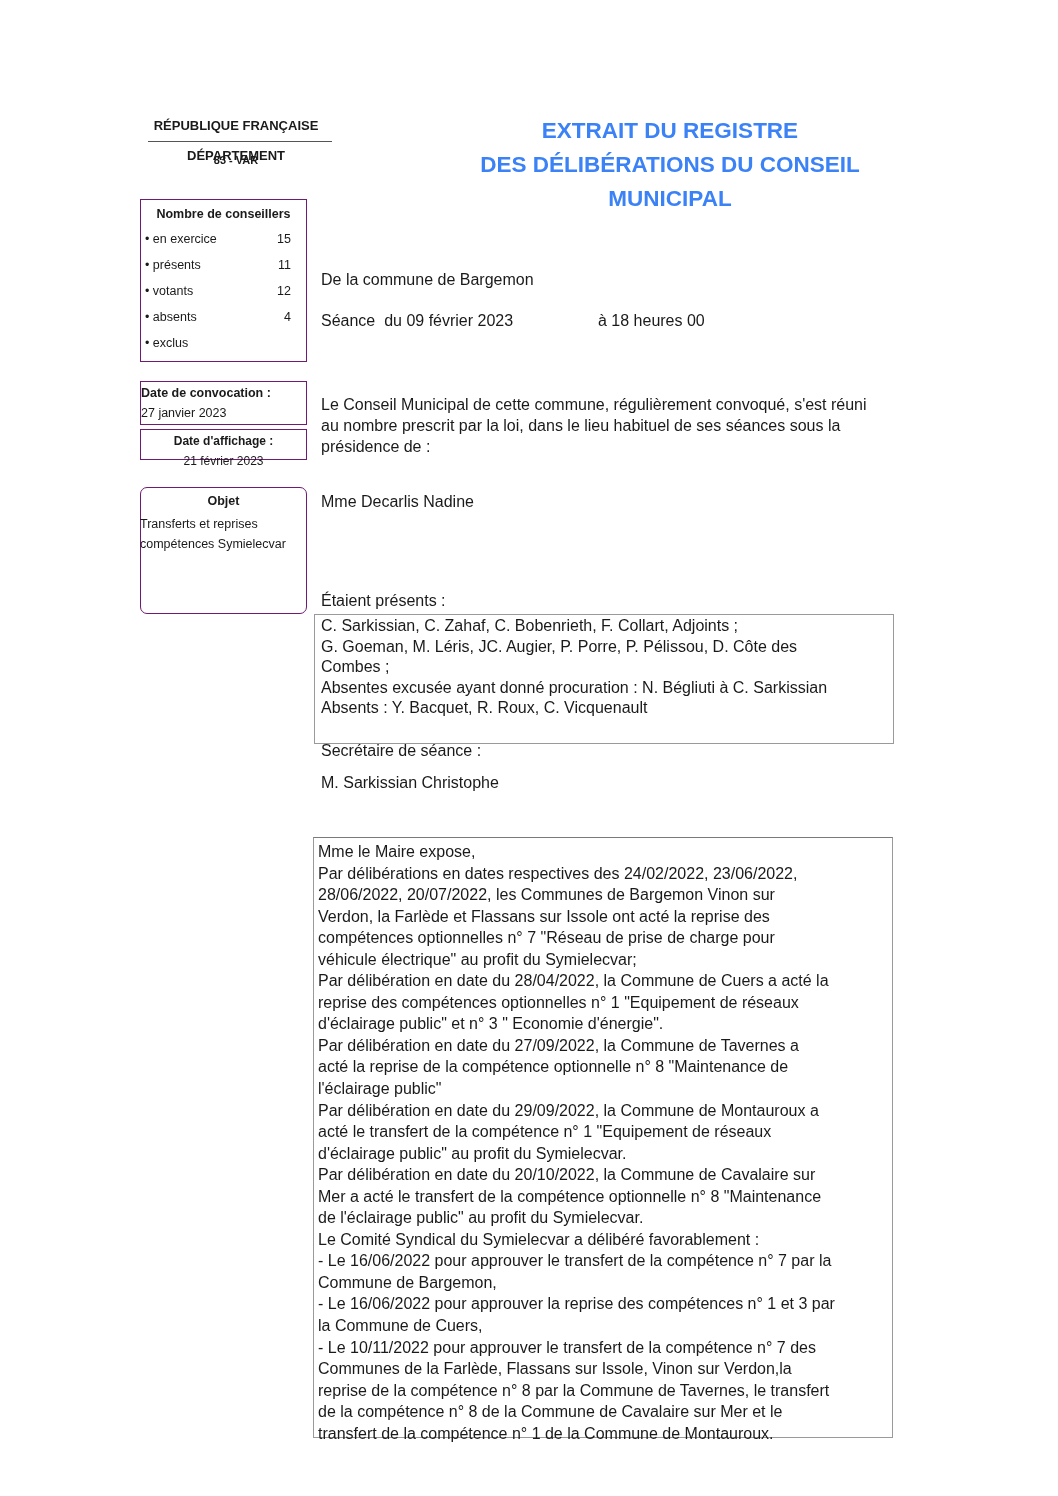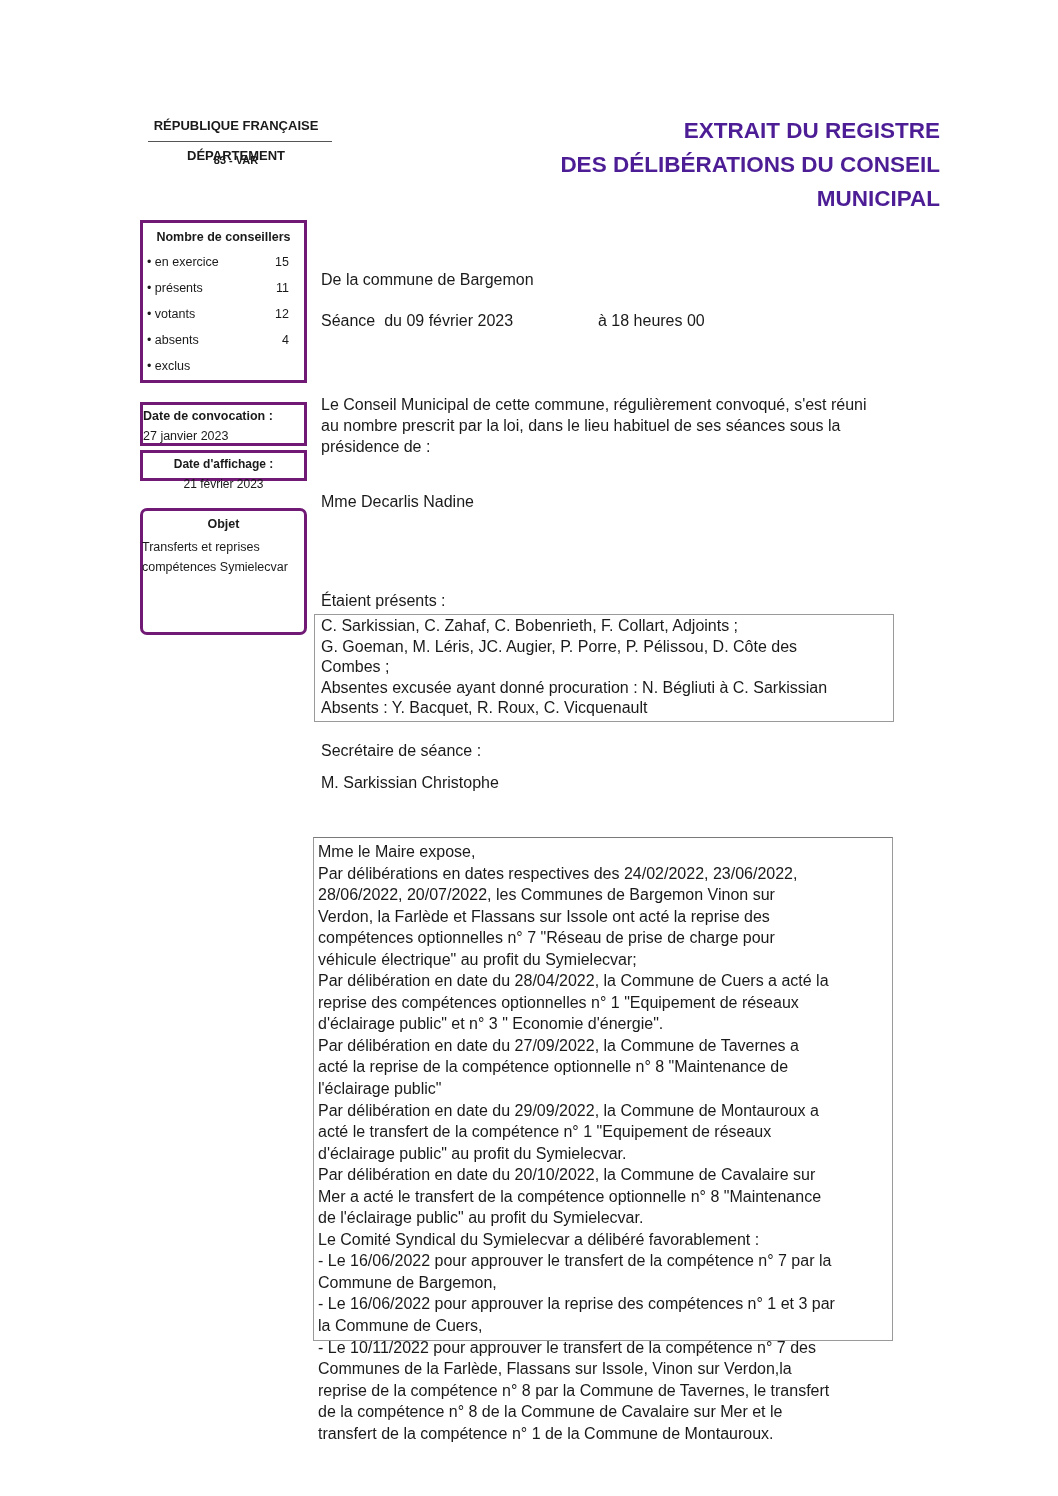--- a/index.html
+++ b/index.html
@@ -4,44 +4,44 @@
 <style>
   html, body { margin: 0; padding: 0; background: #ffffff; }
   body { width: 1058px; height: 1496px; position: relative; overflow: hidden;
          font-family: "Liberation Sans", sans-serif; color: #1a1a1a; }
   .abs { position: absolute; }
   .scan-noise { position: absolute; color: #c8c8c8; font-size: 11px; }
   .rf { left: 140px; top: 118px; width: 192px; text-align: center; font-weight: bold; font-size: 13px; }
   .rf-line { left: 148px; top: 141px; width: 184px; height: 0; border-top: 1px solid #555; }
   .dept { left: 140px; top: 148px; width: 192px; text-align: center; font-weight: bold; font-size: 13px; }
   .dept-code { left: 140px; top: 154px; width: 192px; text-align: center; font-weight: bold; font-size: 11px; }
-  .box { position: absolute; border: 3px solid #701a75; box-sizing: border-box; margin-top: 21px; }
+  .box { position: absolute; border: 1px solid #701a75; box-sizing: border-box; }
   .counc { left: 140px; top: 199px; width: 167px; height: 163px; }
   .counc .hd { font-weight: bold; font-size: 12.5px; text-align: center; padding-top: 7px; }
   .counc .row { display: flex; justify-content: space-between; font-size: 12.5px; padding: 0 15px 0 4px; height: 26px; align-items: center; }
   .counc .rows { margin-top: 5px; }
   .conv { left: 140px; top: 381px; width: 167px; height: 44px; font-size: 12.5px; }
   .aff { left: 140px; top: 429px; width: 167px; height: 31px; text-align: center; font-size: 12px; }
   .conv .l, .aff .l { font-weight: bold; padding-top: 4px; height: 20px; }
   .obj { left: 140px; top: 487px; width: 167px; height: 127px; font-size: 12.5px; border-radius: 7px; }
   .obj .l { font-weight: bold; text-align: center; padding-top: 6px; height: 20px; }
   .obj .v { line-height: 20px; margin-left: -1px; }
-  .title { left: 400px; top: 114px; width: 540px; text-align: right; font-weight: bold; font-size: 22.5px; line-height: 34px; color: #4c1d95; }
+  .title { left: 400px; top: 114px; width: 540px; text-align: center; font-weight: bold; font-size: 22.5px; line-height: 34px; color: #3b82f6; }
   .body-text { font-size: 16px; line-height: 21px; }
   .commune { left: 321px; top: 269px; }
   .seance { left: 321px; top: 310px; }
   .heure { left: 598px; top: 310px; }
   .intro { left: 321px; top: 394px; width: 560px; }
   .pres { left: 321px; top: 491px; }
   .etaient { left: 321px; top: 590px; }
-  .attend { left: 314px; top: 614px; width: 580px; height: 108px; border: 1px solid #9a9a9a; box-sizing: border-box; padding: 1px 0 0 6px; }
+  .attend { left: 314px; top: 614px; width: 580px; height: 130px; border: 1px solid #9a9a9a; box-sizing: border-box; padding: 1px 0 0 6px; }
   .attend .ln { font-size: 16px; line-height: 20.6px; white-space: nowrap; }
   .secr-l { left: 321px; top: 740px; }
   .secr-v { left: 321px; top: 772px; }
-  .expose { left: 313px; top: 837px; width: 580px; height: 504px; border: 1px solid #9a9a9a; border-top-color: #7a7a7a; box-sizing: border-box; padding: 3px 0 0 4px; }
+  .expose { left: 313px; top: 837px; width: 580px; height: 601px; border: 1px solid #9a9a9a; border-top-color: #7a7a7a; box-sizing: border-box; padding: 3px 0 0 4px; }
   .expose .ln { font-size: 16px; line-height: 21.55px; white-space: nowrap; }
 </style>
 </head>
 <body>
 
 <div class="scan-noise" style="left:130px;top:66px;">​</div>
 
 <div class="abs rf">RÉPUBLIQUE FRANÇAISE</div>
 <div class="abs rf-line"></div>
 <div class="abs dept">DÉPARTEMENT</div>

